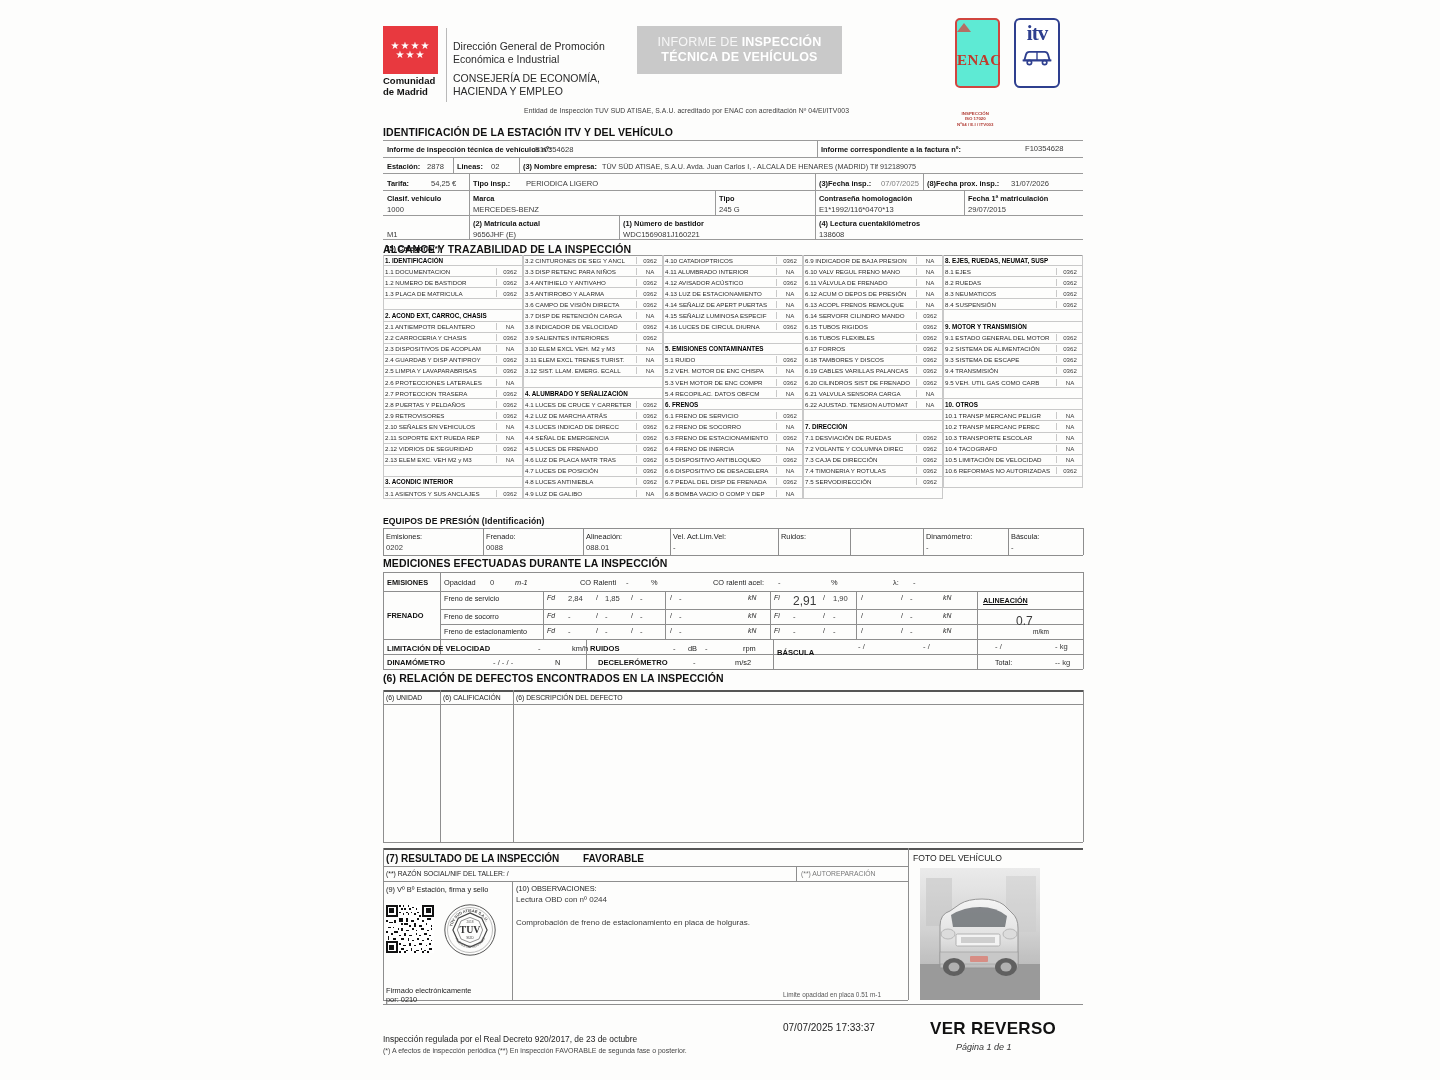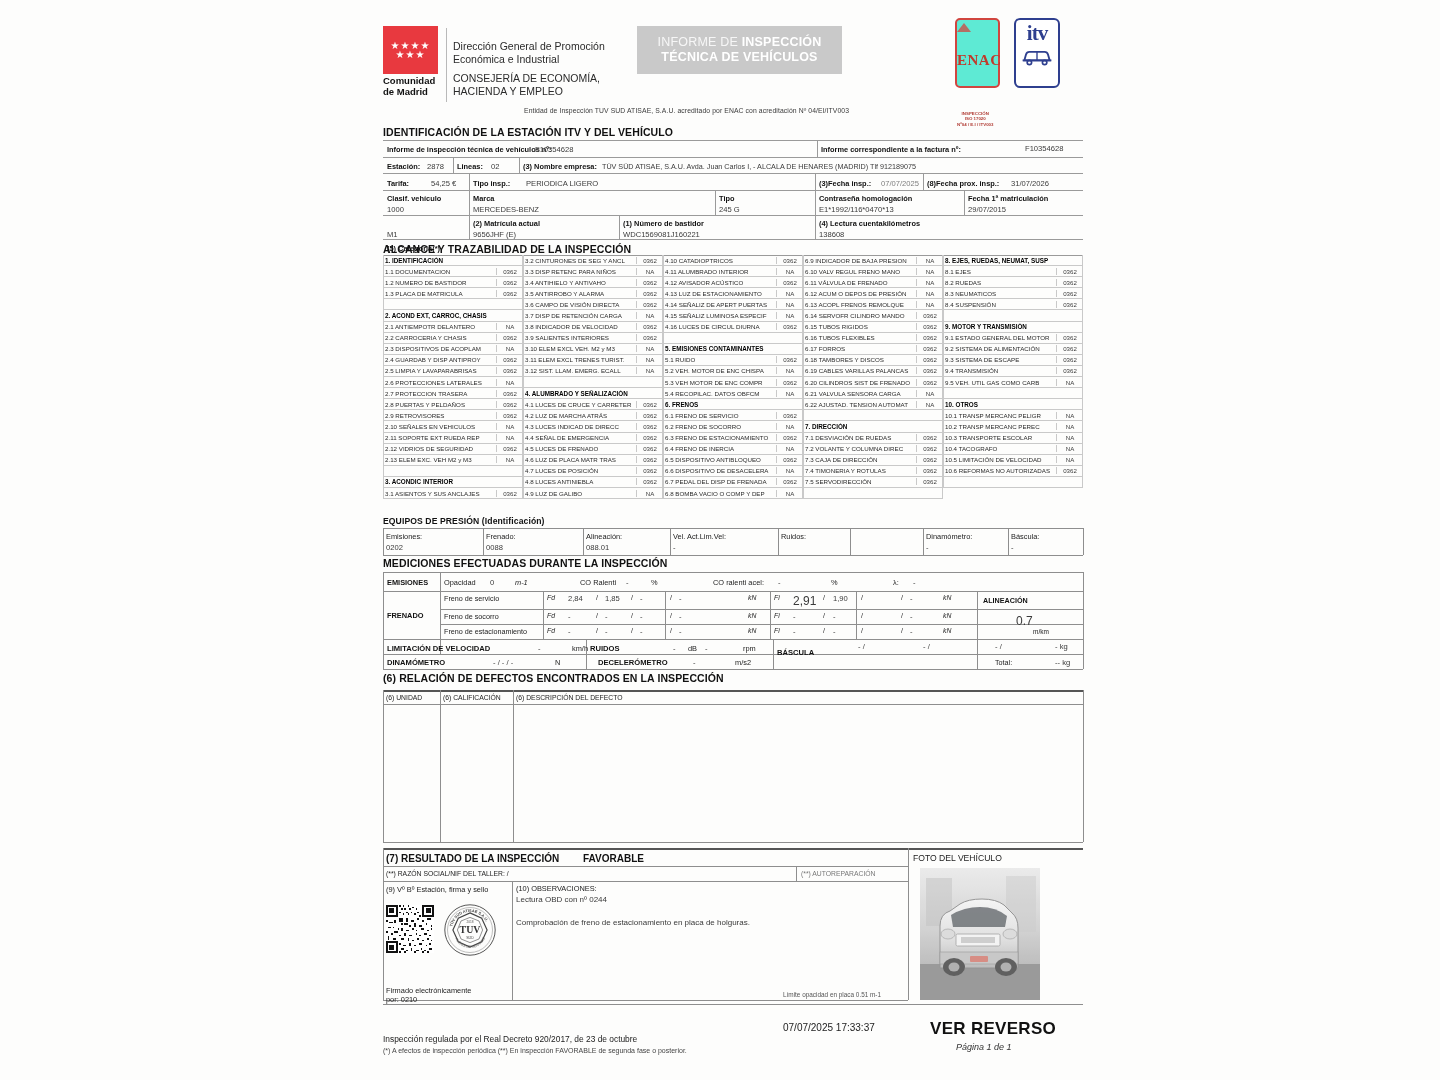--- a/index.html
+++ b/index.html
@@ -792,21 +792,21 @@
         <div class="f lbl" style="left: 391px; top: 55px; font-size: 6.8px; font-style: italic;">Fi</div>
         <div class="f val" style="left: 410px; top: 55px; font-size: 7.6px;">-</div>
         <div class="f lbl" style="left: 440px; top: 55px; font-size: 7px;">/</div>
         <div class="f val" style="left: 450px; top: 55px; font-size: 7.6px;">-</div>
         <div class="f lbl" style="left: 478px; top: 55px; font-size: 7px;">/</div>
         <div class="f lbl" style="left: 518px; top: 55px; font-size: 7px;">/</div>
         <div class="f val" style="left: 527px; top: 55px; font-size: 7.6px;">-</div>
         <div class="f lbl" style="left: 560px; top: 55px; font-size: 6.8px; font-style: italic;">kN</div>
       </div>
 
-    <div class="f lbl-b" style="left:600px;top:24px;font-size:7.2px;">ALINEACIÓN</div>
+    <div class="f lbl-b" style="left:600px;top:24px;font-size:7.2px;text-decoration:underline;">ALINEACIÓN</div>
     <div class="f val" style="left:633px;top:42px;font-size:12px;">0.7</div>
     <div class="f lbl" style="left:650px;top:56px;font-size:6.5px;">m/km</div>
 
     <div class="f lbl-b" style="left:4px;top:72px;font-size:7.6px;">LIMITACIÓN DE VELOCIDAD</div>
     <div class="f val" style="left:155px;top:72px;">-</div>
     <div class="f lbl" style="left:165px;top:72px;padding-left:24px;">km/h</div>
     <div class="f lbl-b" style="left:207px;top:72px;font-size:7.6px;">RUIDOS</div>
     <div class="f val" style="left:290px;top:72px;">-</div>
     <div class="f lbl" style="left:305px;top:72px;">dB</div>
     <div class="f val" style="left:322px;top:72px;">-</div>

